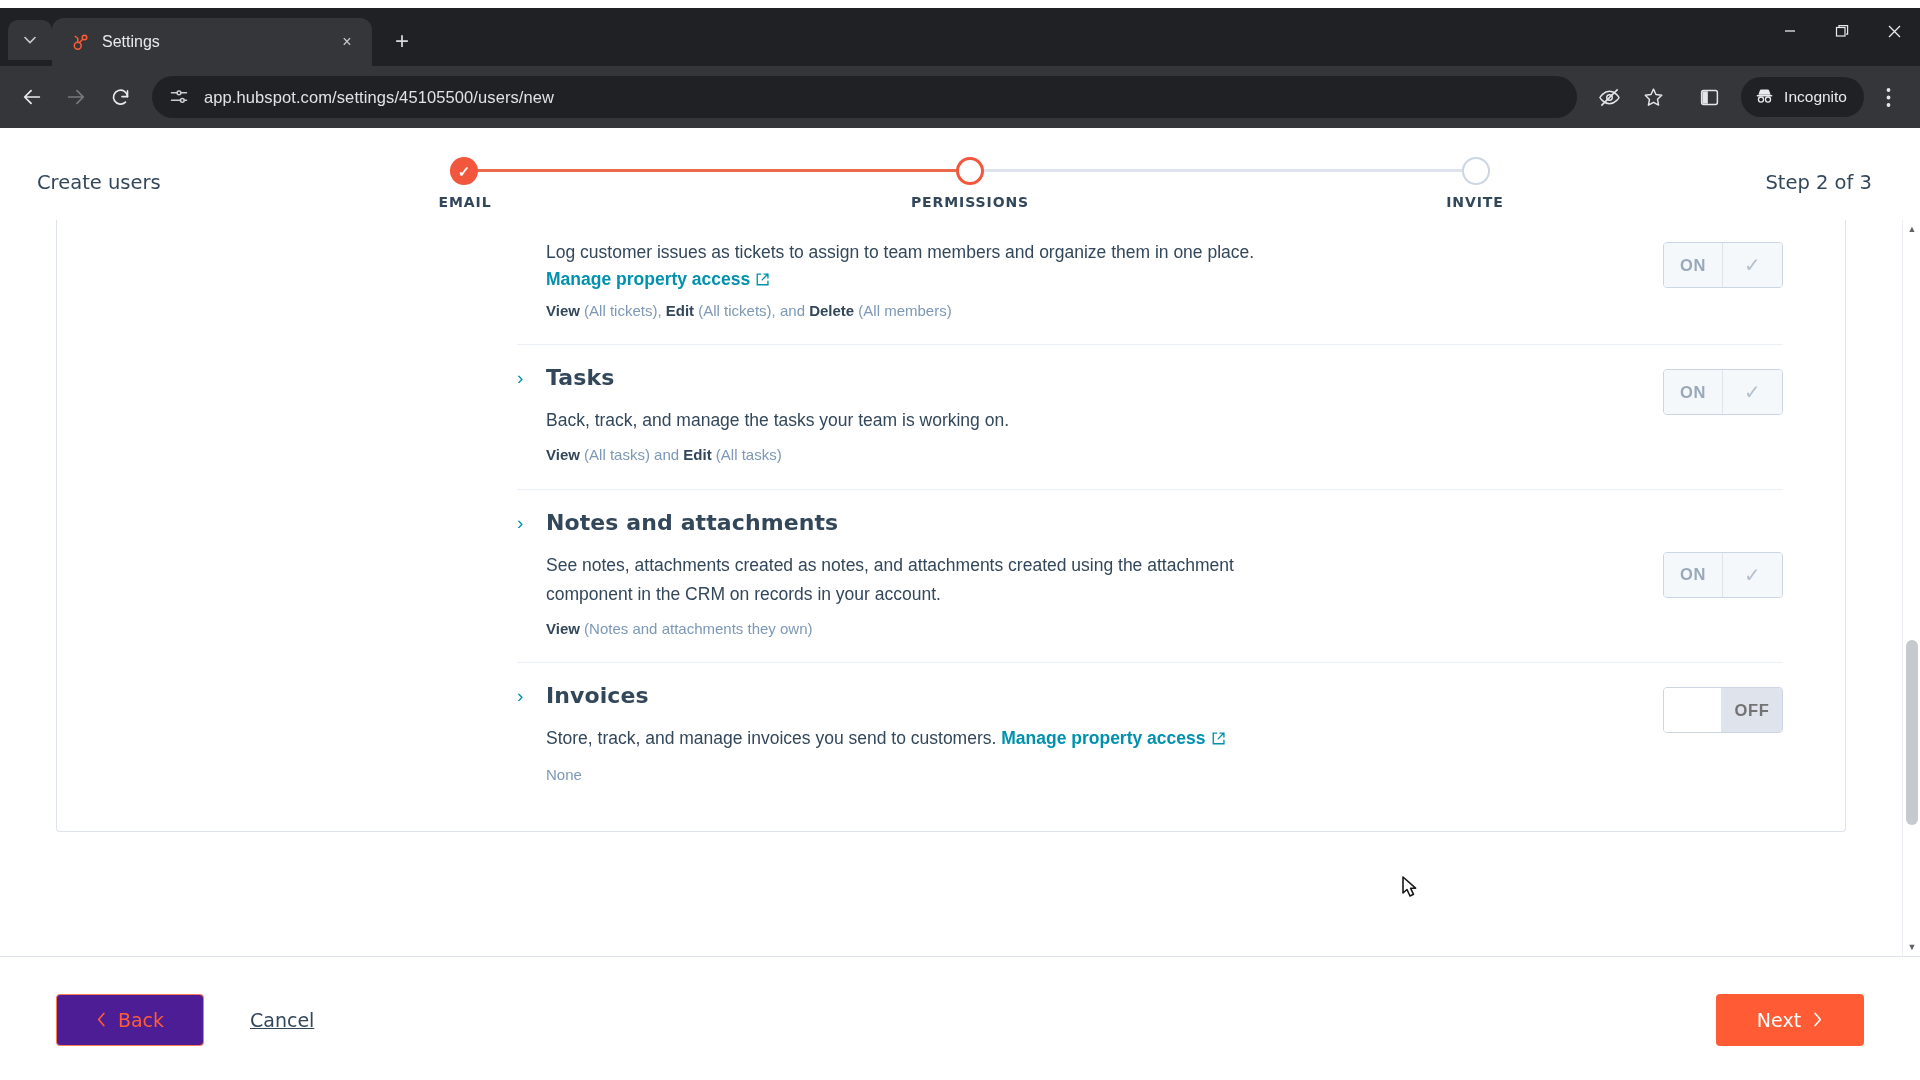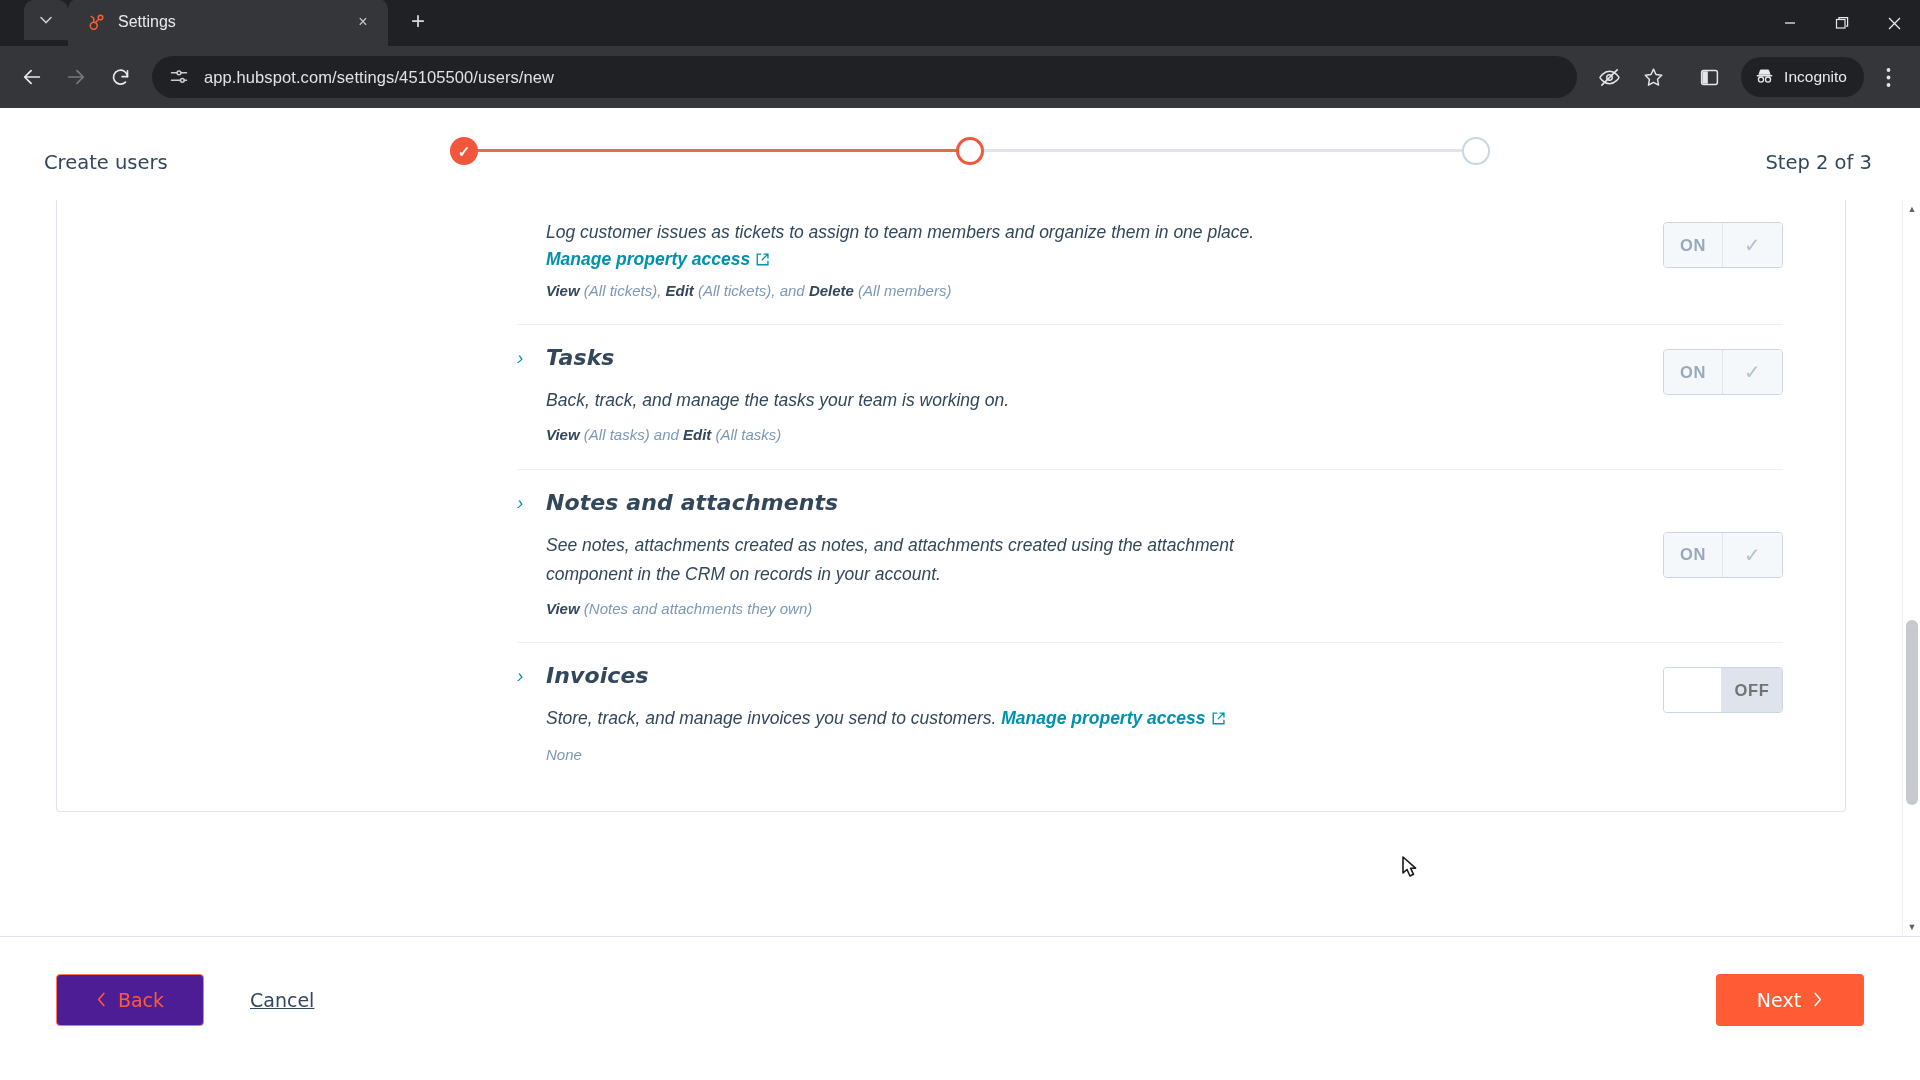--- a/index.html
+++ b/index.html
@@ -7,26 +7,27 @@
   body {
     font-family: "Liberation Sans", sans-serif;
     background: #ffffff;
     -webkit-font-smoothing: antialiased;
   }
 
   
   .browser { width: 1920px; background: #202124; }
 
   .tabstrip {
-    height: 46px;
+    height: 58px;
     background: #202124;
     display: flex;
     align-items: flex-end;
-    padding-left: 24px;
-    position: relative;
+    padding-left: 8px;
+    position: relative;
+    margin-top: 8px;
   }
   .tab-list-btn {
     width: 44px; height: 40px;
     margin-bottom: 6px;
     background: #35363a;
     border-radius: 10px 10px 0 0;
     display: flex; align-items: center; justify-content: center;
     color: #c8ccd0; font-size: 13px;
   }
   .tab {
@@ -127,21 +128,21 @@
 
   .wizard-header {
     height: 92px;
     display: flex; align-items: flex-start;
     padding: 0 54px;
     position: relative;
     flex: 0 0 92px;
   }
   .wizard-title {
     font-size: 19.5px; color: #33475b;
-    position: absolute; left: 44px; top: 43px;
+    position: absolute; left: 37px; top: 43px;
     font-family: "DejaVu Sans", sans-serif;
   }
   .wizard-step-count {
     font-size: 19.5px; color: #33475b;
     position: absolute; right: 48px; top: 43px;
     font-family: "DejaVu Sans", sans-serif;
   }
   .stepper {
     position: absolute;
     left: 450px; right: 430px; top: 28px;
@@ -201,21 +202,21 @@
   }
   .perm-list { padding-left: 460px; padding-right: 62px; }
 
   .perm-row {
     display: flex;
     padding: 0;
     border-top: 1px solid #eaf0f6;
     position: relative;
   }
   .perm-row:first-child { border-top: none; }
-  .perm-main { flex: 1; padding: 20px 0 22px 0; min-width:0;font-style:italic; }
+  .perm-main { flex: 1; padding: 20px 0 22px 0; min-width:0; }
   .perm-head {
     display: flex; align-items: center; gap: 17px;
     margin-bottom: 16px;
   }
   .chev {
     color: #0091ae; font-size: 19px; line-height: 1;
     width: 12px; display: inline-block;
   }
   .perm-title {
     font-size: 22px; font-weight: 700; color: #33475b;
@@ -469,20 +470,25 @@
         <div class="track-seg seg-done"></div>
         <div class="track-seg seg-todo"></div>
       </div>
       <div class="step-nodes">
         <div class="node done">
           <span class="chk">✓</span>
         </div>
         <div class="node current"></div>
         <div class="node todo"></div>
       </div>
+      <div class="step-labels">
+        <div class="step-label">EMAIL</div>
+        <div class="step-label">PERMISSIONS</div>
+        <div class="step-label">INVITE</div>
+      </div>
     </div>
 
     <div class="wizard-step-count">Step 2 of 3</div>
   </div>
 
   <div class="content-wrap">
     <div class="content-inner">
       <div class="card">
         <div class="perm-list">
 

